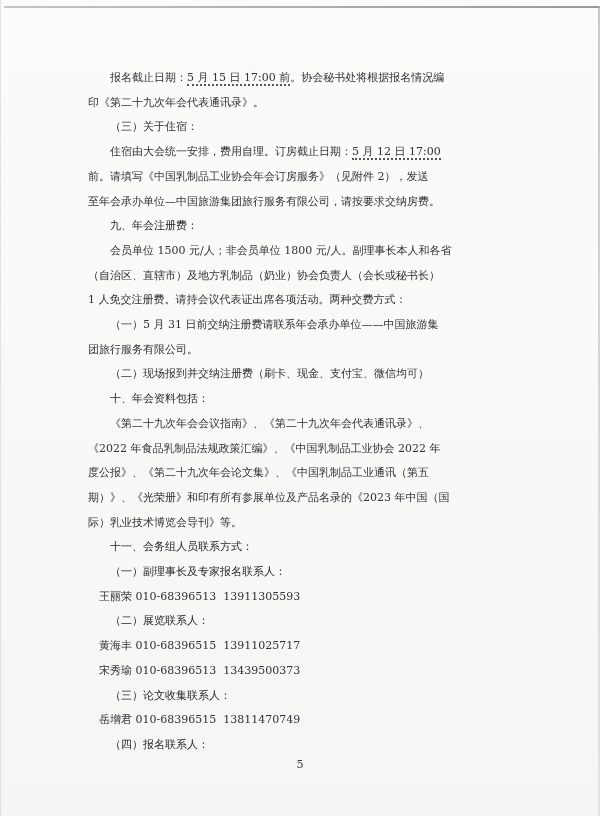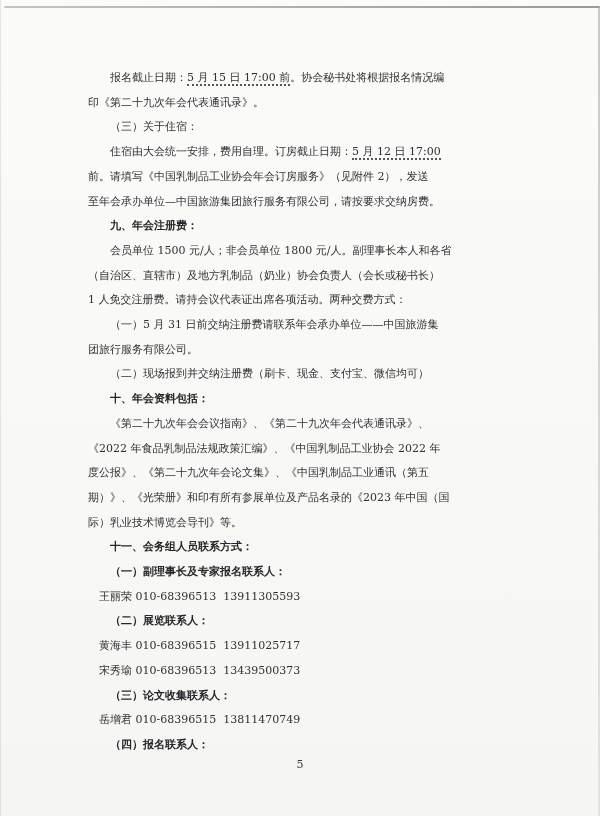--- a/index.html
+++ b/index.html
@@ -29,21 +29,21 @@
   }
   .doc-body{
     position:absolute;
     left:88px;top:66px;width:460px;
     color:#303036;
     font-size:11px;
     line-height:24.7px;
     white-space:pre;
   }
   .line{min-height:24.7px;}
-  .line.bold{font-weight:700;color:#26262b;}
+  .line.bold{font-weight:400;color:#26262b;}
   .dotted{
     border-bottom:2px dotted #55555a;
     padding-bottom:0px;
   }
   .page-number{
     position:absolute;
     left:0;right:0;top:758px;
     text-align:center;
     font-size:11px;
     color:#3a3a40;

